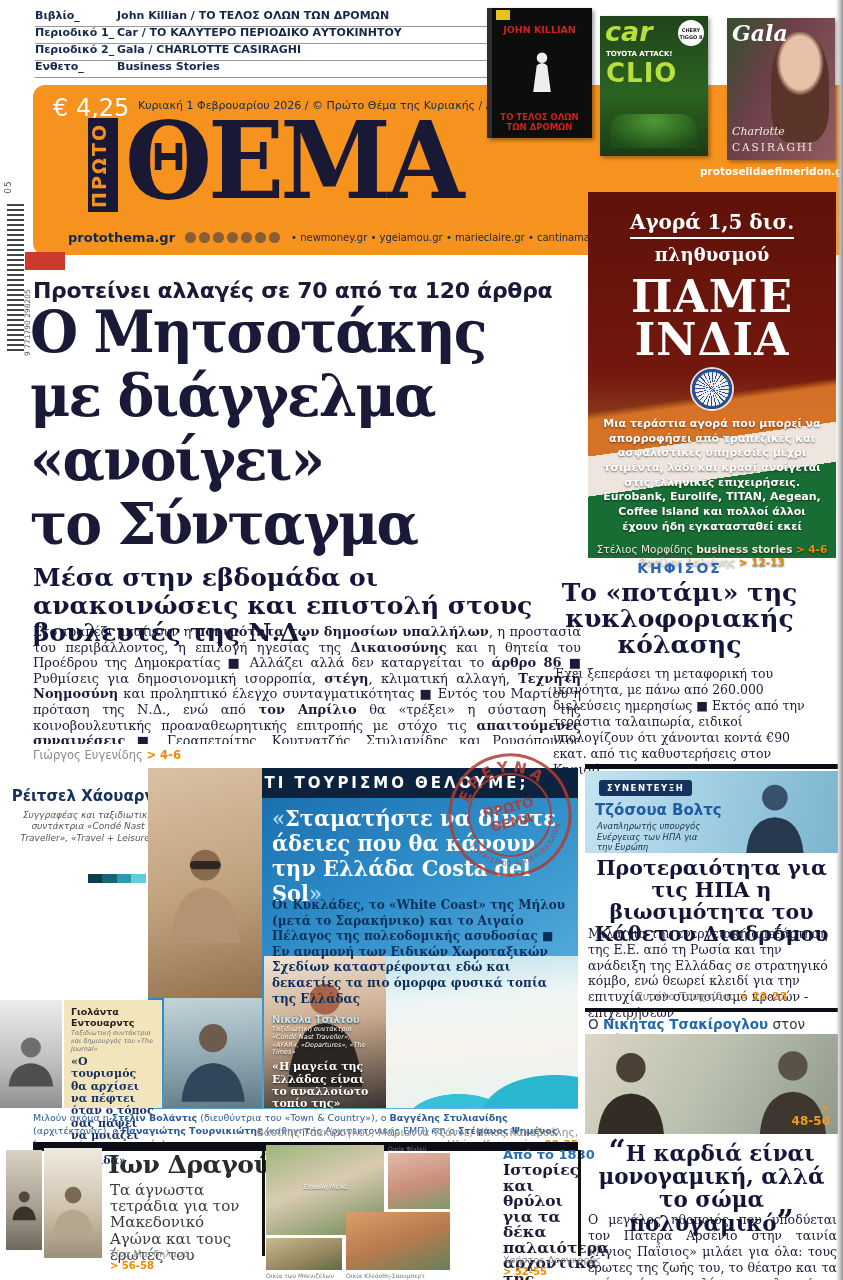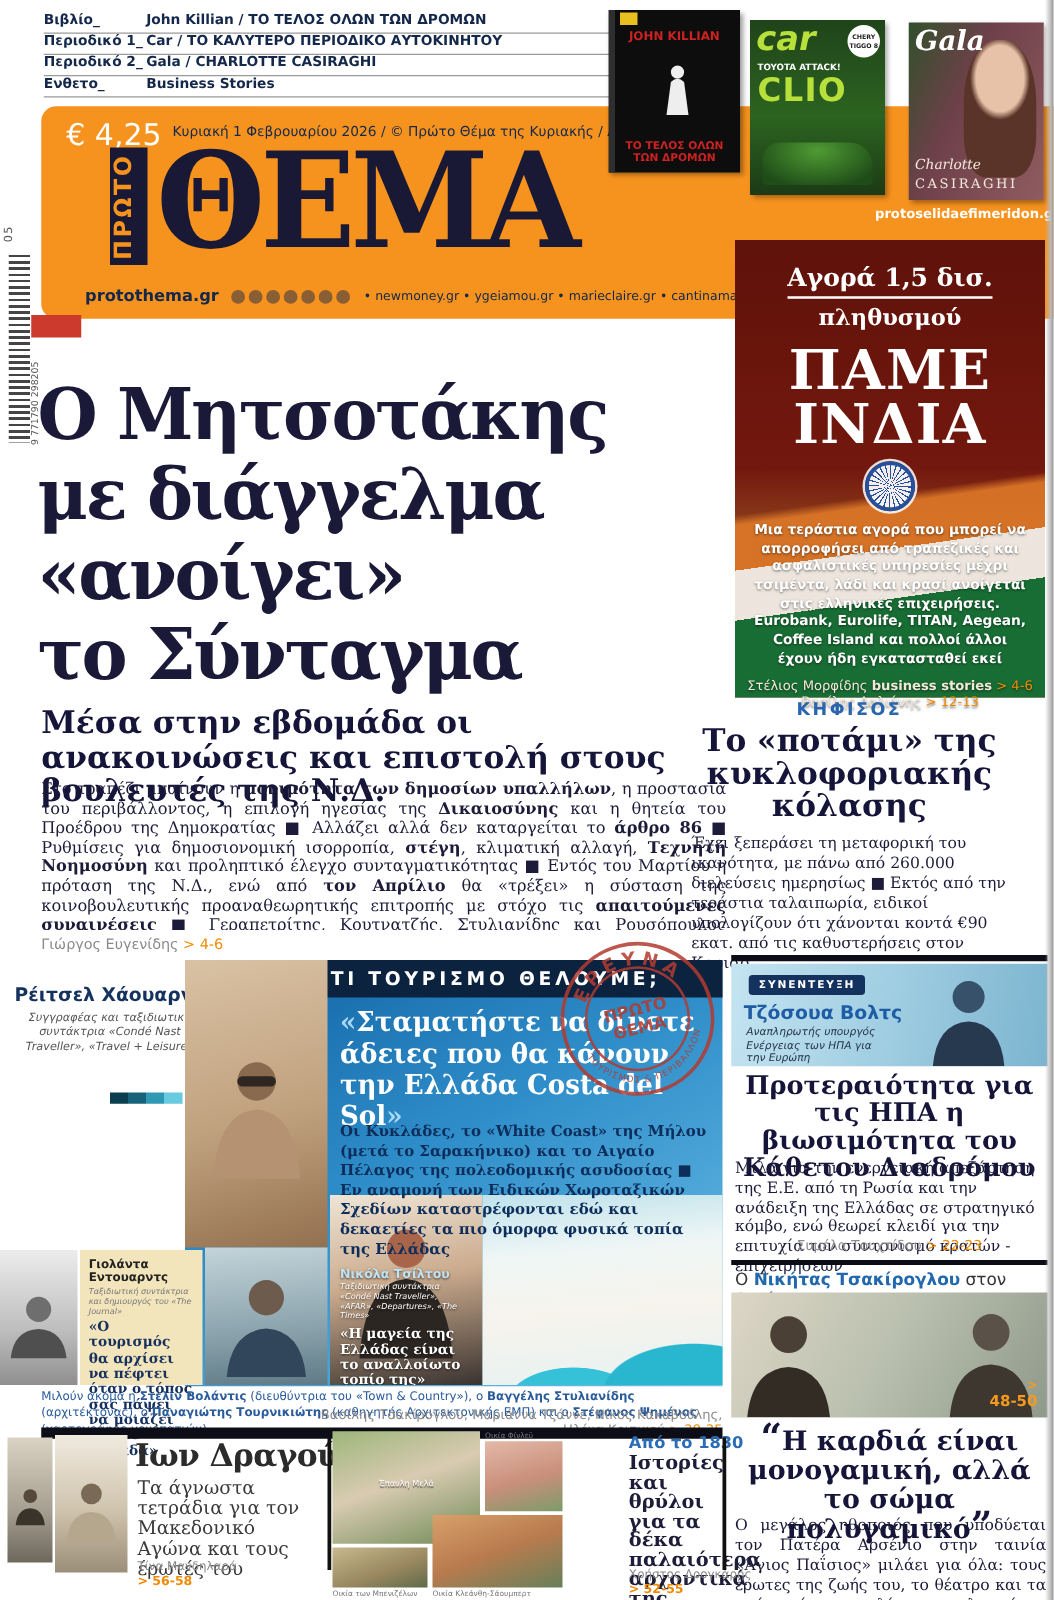--- a/index.html
+++ b/index.html
@@ -1,21 +1,21 @@
 <!DOCTYPE html>
 <html><head>
 <meta charset="utf-8">
 <style>
   html,body{margin:0;padding:0;background:#e9e9e9;}
   .page{position:relative;width:843px;height:1280px;background:#fff;margin:0 auto;overflow:hidden;
         font-family:"DejaVu Sans",sans-serif;color:#1a1a38;}
   .abs{position:absolute;}
   .serif{font-family:"DejaVu Serif",serif;}
   .b{font-weight:700;}
-  .c-orange{color:#ef8a00;font-weight:400;margin-top:32px;}
+  .c-orange{color:#ef8a00;font-weight:700;margin-top:32px;}
   .c-blue{color:#2268ae;font-weight:700;}
   .c-gray{color:#8a8a8a;}
   
   .promo-row{position:absolute;left:35px;width:528px;height:17px;display:flex;border-bottom:1px solid #9a9a9a;
              font-size:11px;font-weight:700;color:#14284b;align-items:flex-start;}
   .promo-row .lbl{width:82px;flex:none;}
   
   .orange{background:#f6921e;border-radius:12px 0 0 12px;}
   .logo-vert{width:30px;height:94px;background:#191935;color:#f6921e;font-weight:700;font-size:19px;
              letter-spacing:2px;writing-mode:vertical-rl;transform:rotate(180deg);text-align:center;}
@@ -100,20 +100,21 @@
     <div class="abs" style="left:10px;bottom:8px;width:88px;height:34px;border-radius:14px 18px 4px 4px;background:radial-gradient(60% 90% at 50% 20%,#4f9b34,#1f4d18);"></div>
   </div>
   <div class="abs" style="left:727px;top:18px;width:108px;height:142px;background:linear-gradient(115deg,#31502c 0%,#6e4049 40%,#8f5c60 100%);box-shadow:2px 2px 4px rgba(0,0,0,.35);">
     <div class="abs" style="right:6px;top:14px;width:58px;height:110px;border-radius:45% 45% 30% 30%;background:radial-gradient(55% 40% at 50% 28%,#e8c2a8 0 60%,#5a3428 75%);"></div>
     <span class="abs" style="left:5px;top:2px;font-size:22px;font-weight:700;font-style:italic;color:#fff;font-family:'DejaVu Serif',serif;">Gala</span>
     <span class="abs serif" style="left:5px;bottom:22px;font-size:11px;font-style:italic;color:#f3e8da;">Charlotte</span>
     <span class="abs serif" style="left:5px;bottom:7px;font-size:10.5px;letter-spacing:2px;color:#f3e8da;">CASIRAGHI</span>
   </div>
 
   <div class="abs" style="left:25px;top:252px;width:40px;height:18px;background:#cc3a2e;"></div>
+  <div class="abs" style="left:33px;top:278px;font-size:22px;font-weight:800;color:#1a1a38;letter-spacing:-.3px;">Προτείνει αλλαγές σε 70 από τα 120 άρθρα</div>
   <div class="abs" style="left:30px;top:300px;width:556px;">
     <div class="serif" style="font-size:57px;font-weight:700;line-height:64px;letter-spacing:-2px;transform:scaleX(.97);transform-origin:left;">Ο Μητσοτάκης</div>
     <div class="serif" style="font-size:57px;font-weight:700;line-height:64px;letter-spacing:-2px;transform:scaleX(.97);transform-origin:left;">με διάγγελμα</div>
     <div class="serif" style="font-size:57px;font-weight:700;line-height:64px;letter-spacing:-2px;transform:scaleX(.97);transform-origin:left;">«ανοίγει»</div>
     <div class="serif" style="font-size:57px;font-weight:700;line-height:64px;letter-spacing:-2px;transform:scaleX(.97);transform-origin:left;">το Σύνταγμα</div>
   </div>
   <div class="abs serif" style="left:33px;top:564px;width:548px;font-size:25px;font-weight:700;line-height:1.1;color:#15153a;">Μέσα στην εβδομάδα οι ανακοινώσεις και επιστολή στους βουλευτές της Ν.Δ.</div>
   <div class="abs serif" style="left:33px;top:624px;width:548px;height:120px;overflow:hidden;font-size:13px;line-height:15.6px;text-align:justify;color:#1c1c3a;"><span>Στο τραπέζι μπαίνουν η </span><span class="b">μονιμότητα των δημοσίων υπαλλήλων</span><span>, η προστασία του περιβάλλοντος, η επιλογή ηγεσίας της </span><span class="b">Δικαιοσύνης</span><span> και η θητεία του Προέδρου της Δημοκρατίας ■ Αλλάζει αλλά δεν καταργείται το </span><span class="b">άρθρο 86</span><span> ■ Ρυθμίσεις για δημοσιονομική ισορροπία, </span><span class="b">στέγη</span><span>, κλιματική αλλαγή, </span><span class="b">Τεχνητή Νοημοσύνη</span><span> και προληπτικό έλεγχο συνταγματικότητας ■ Εντός του Μαρτίου η πρόταση της Ν.Δ., ενώ από </span><span class="b">τον Απρίλιο</span><span> θα «τρέξει» η σύσταση της κοινοβουλευτικής προαναθεωρητικής επιτροπής με στόχο τις </span><span class="b">απαιτούμενες συναινέσεις</span><span> ■ Γεραπετρίτης, Κουτνατζής, Στυλιανίδης και Ρουσόπουλος συγκροτούν τον πυρήνα της επεξεργασίας</span></div>
   <div class="abs" style="left:33px;top:748px;font-size:11.5px;"><span class="c-gray">Γιώργος Ευγενίδης </span><span class="c-orange">&gt; 4-6</span></div>
 

